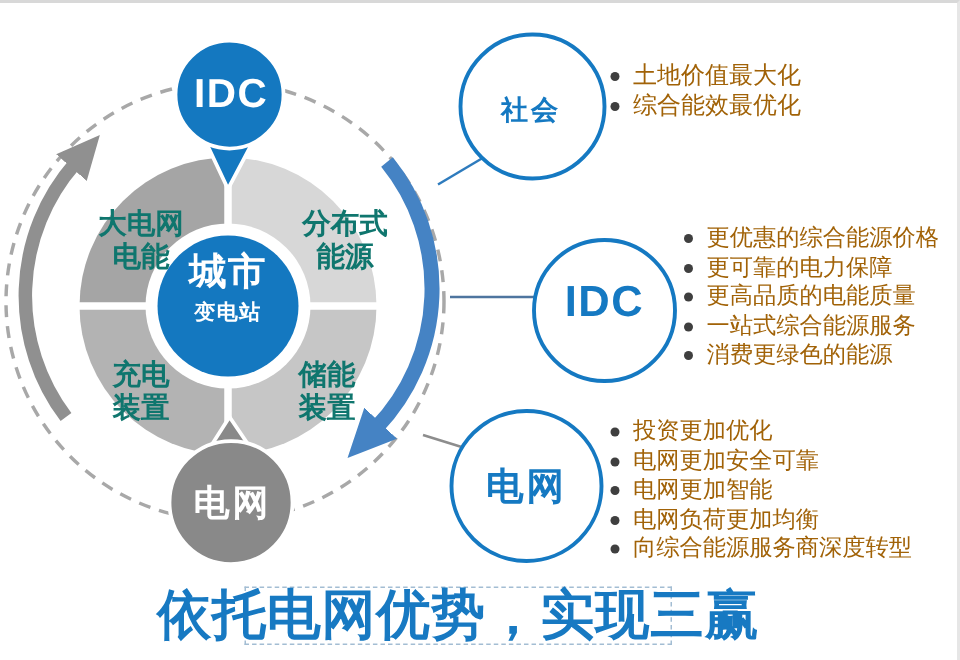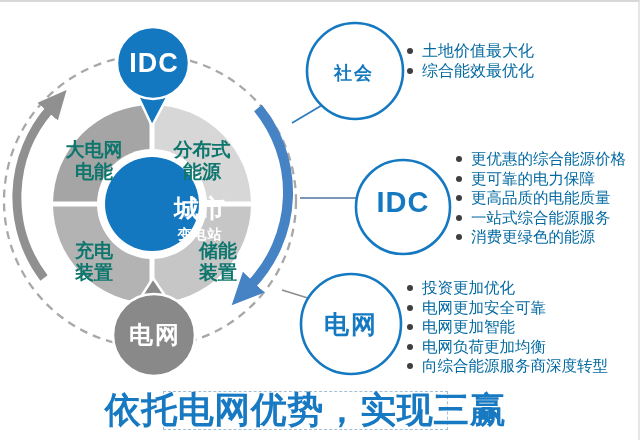--- a/index.html
+++ b/index.html
@@ -21,21 +21,21 @@
   .idc-top{font-size:27px;letter-spacing:1px;}
   .grid-bottom{font-size:24px;letter-spacing:2px;}
   
   .circle-label{color:#1579c2;font-weight:700;}
   .cl-society{font-size:18px;letter-spacing:2px;}
   .cl-idc{font-size:29px;letter-spacing:1px;}
   .cl-grid{font-size:25px;letter-spacing:2px;}
   
   ul.bullets{list-style:none;margin:0;padding:0;}
   ul.bullets li{
-    position:relative;padding-left:17px;color:#0369a1;
+    position:relative;padding-left:17px;color:#a16207;
     font-size:15.5px;line-height:19.5px;font-weight:500;white-space:nowrap;
   }
   ul.bullets li::before{
     content:"";position:absolute;left:2px;top:7px;width:6px;height:6px;
     border-radius:50%;background:#3f3f3f;
   }
   ul.bullets.big li{font-size:16px;line-height:20px;}
   
   .banner{
     left:163px;top:389px;width:285px;height:39px;
@@ -91,34 +91,34 @@
 
     <circle cx="355" cy="69" r="48" fill="#ffffff" stroke="#1579c2" stroke-width="2.6"></circle>
     <circle cx="403" cy="205" r="47" fill="#ffffff" stroke="#1579c2" stroke-width="2.6"></circle>
     <circle cx="351" cy="322" r="50" fill="#ffffff" stroke="#1579c2" stroke-width="2.6"></circle>
   </svg>
 
   <div class="abs ctr qlabel" style="left:94px;top:159px;">
     <span>大电网</span><br>
     <span>电能</span>
   </div>
-  <div class="abs ctr qlabel" style="left:202px;top:159px;">
+  <div class="abs ctr qlabel" style="left:230px;top:159px;">
     <span>分布式</span><br>
     <span>能源</span>
   </div>
   <div class="abs ctr qlabel" style="left:94px;top:260px;">
     <span>充电</span><br>
     <span>装置</span>
   </div>
   <div class="abs ctr qlabel" style="left:218px;top:260px;">
     <span>储能</span><br>
     <span>装置</span>
   </div>
 
-  <div class="abs ctr hub-label" style="left:152px;top:216px;margin-left:48px;">
+  <div class="abs ctr hub-label" style="left:152px;top:190px;">
     <span class="l1">城市</span>
     <span class="l2">变电站</span>
   </div>
 
   <div class="abs ctr bubble-label idc-top" style="left:154px;top:61px;">IDC</div>
   <div class="abs ctr bubble-label grid-bottom" style="left:155px;top:333px;">电网</div>
 
   <div class="abs ctr circle-label cl-society" style="left:354px;top:71px;">社会</div>
   <div class="abs ctr circle-label cl-idc" style="left:403px;top:200px;">IDC</div>
   <div class="abs ctr circle-label cl-grid" style="left:351px;top:322px;">电网</div>

